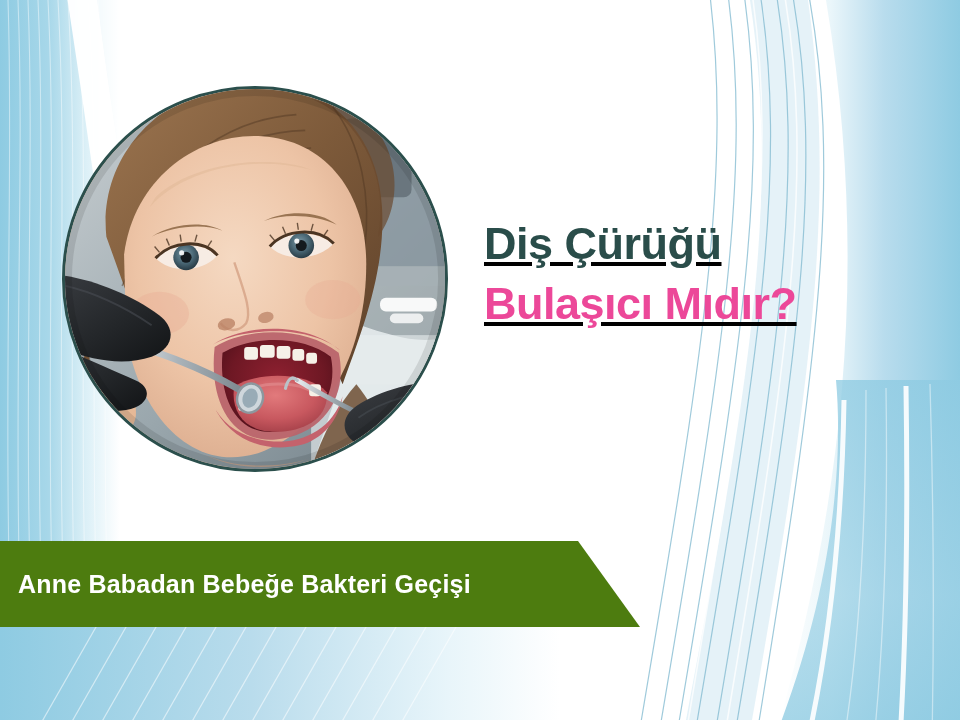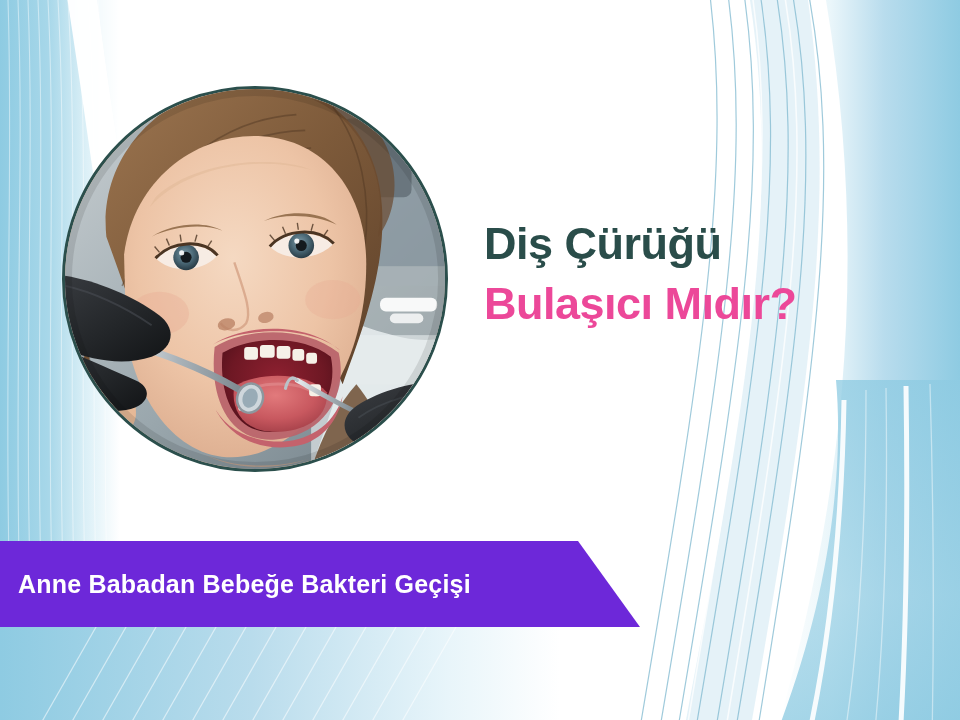--- a/index.html
+++ b/index.html
@@ -64,20 +64,21 @@
     background: #d9b79c;
   }
   .photo-circle svg { display: block; width: 100%; height: 100%; }
 
   
   .title-block {
     position: absolute;
     left: 484px;
     top: 214px;
     width: 420px;
+    text-decoration: underline;
   }
   .title-line {
     font-size: 45px;
     font-weight: bold;
     line-height: 60px;
     letter-spacing: -0.5px;
     white-space: nowrap;
   }
 
   
@@ -396,17 +397,17 @@
 
       <circle cx="193" cy="193" r="192" fill="none" stroke="#000000" stroke-opacity="0.10" stroke-width="12"></circle>
     </svg>
   </div>
 
   <div class="title-block">
     <div class="title-line" style="color:#2a4d4a">Diş Çürüğü</div>
     <div class="title-line" style="color:#ec4899">Bulaşıcı Mıdır?</div>
   </div>
 
-  <div class="banner" style="background:#6d28d9">
+  <div class="banner" style="background:#4d7c0f">
     <span class="banner-text">Anne Babadan Bebeğe Bakteri Geçişi</span>
   </div>
 
 </div>
 
 </body></html>

